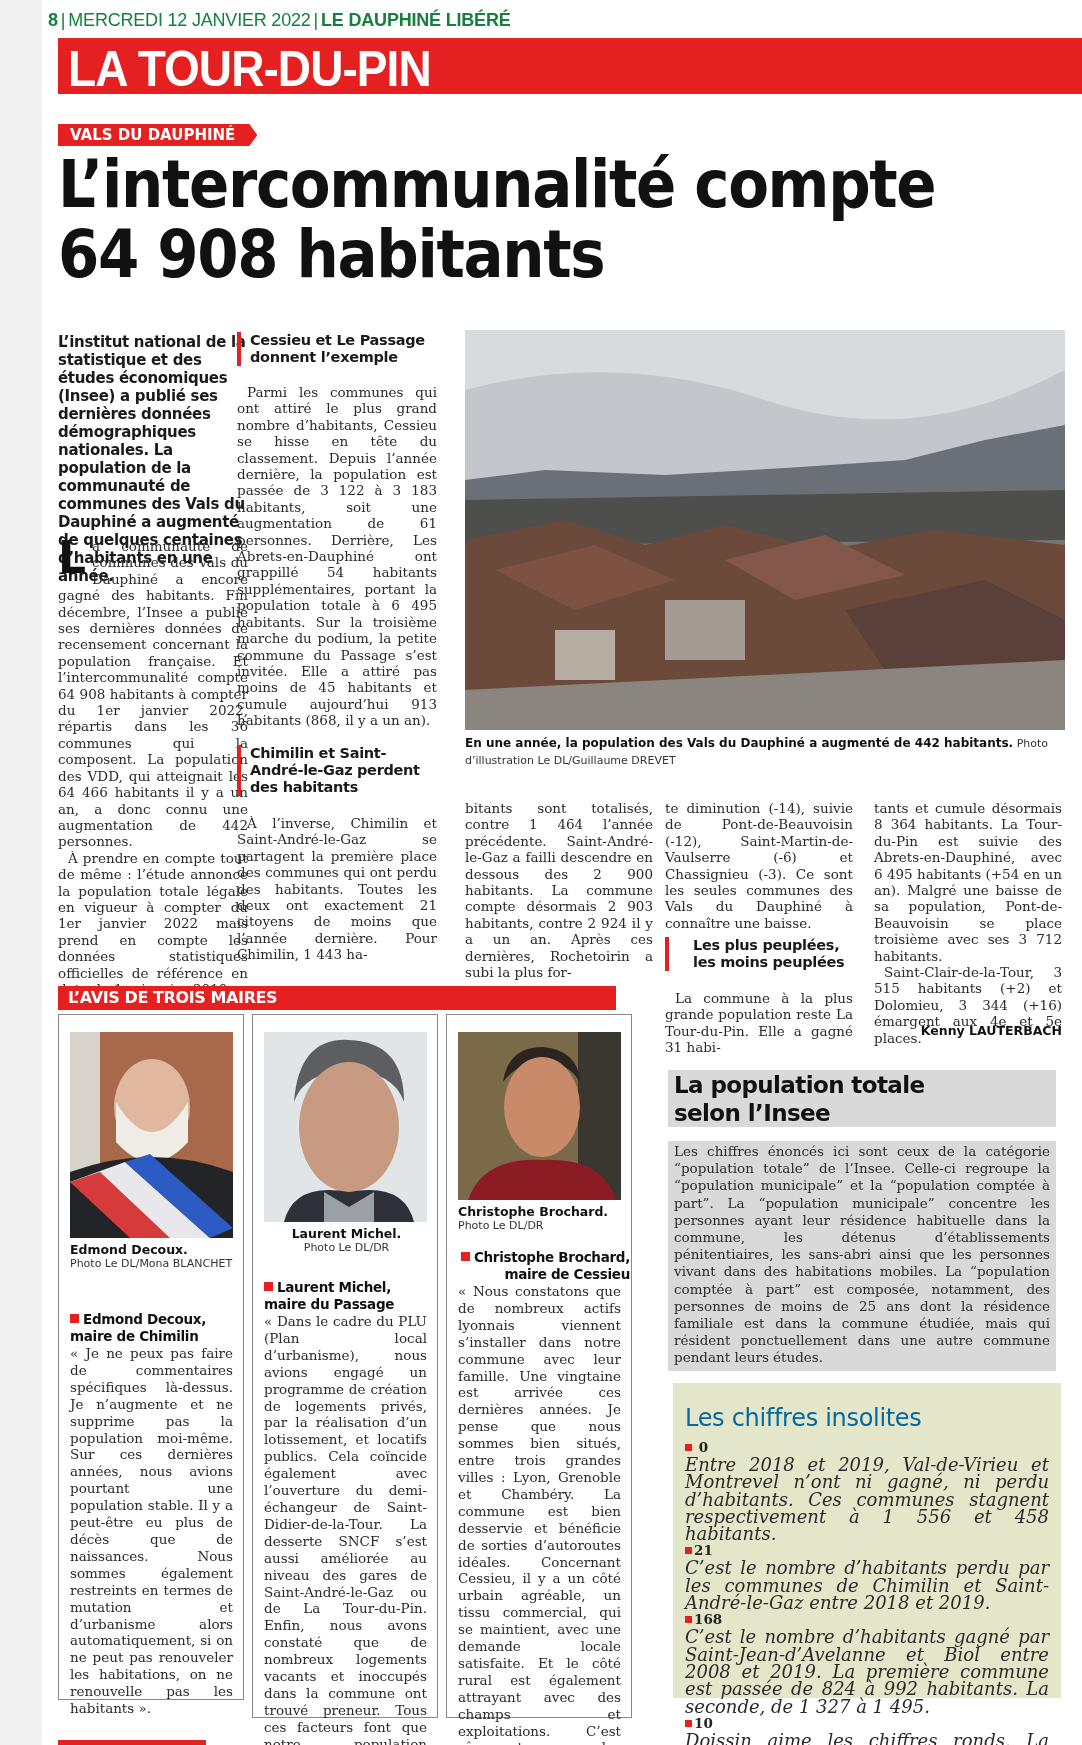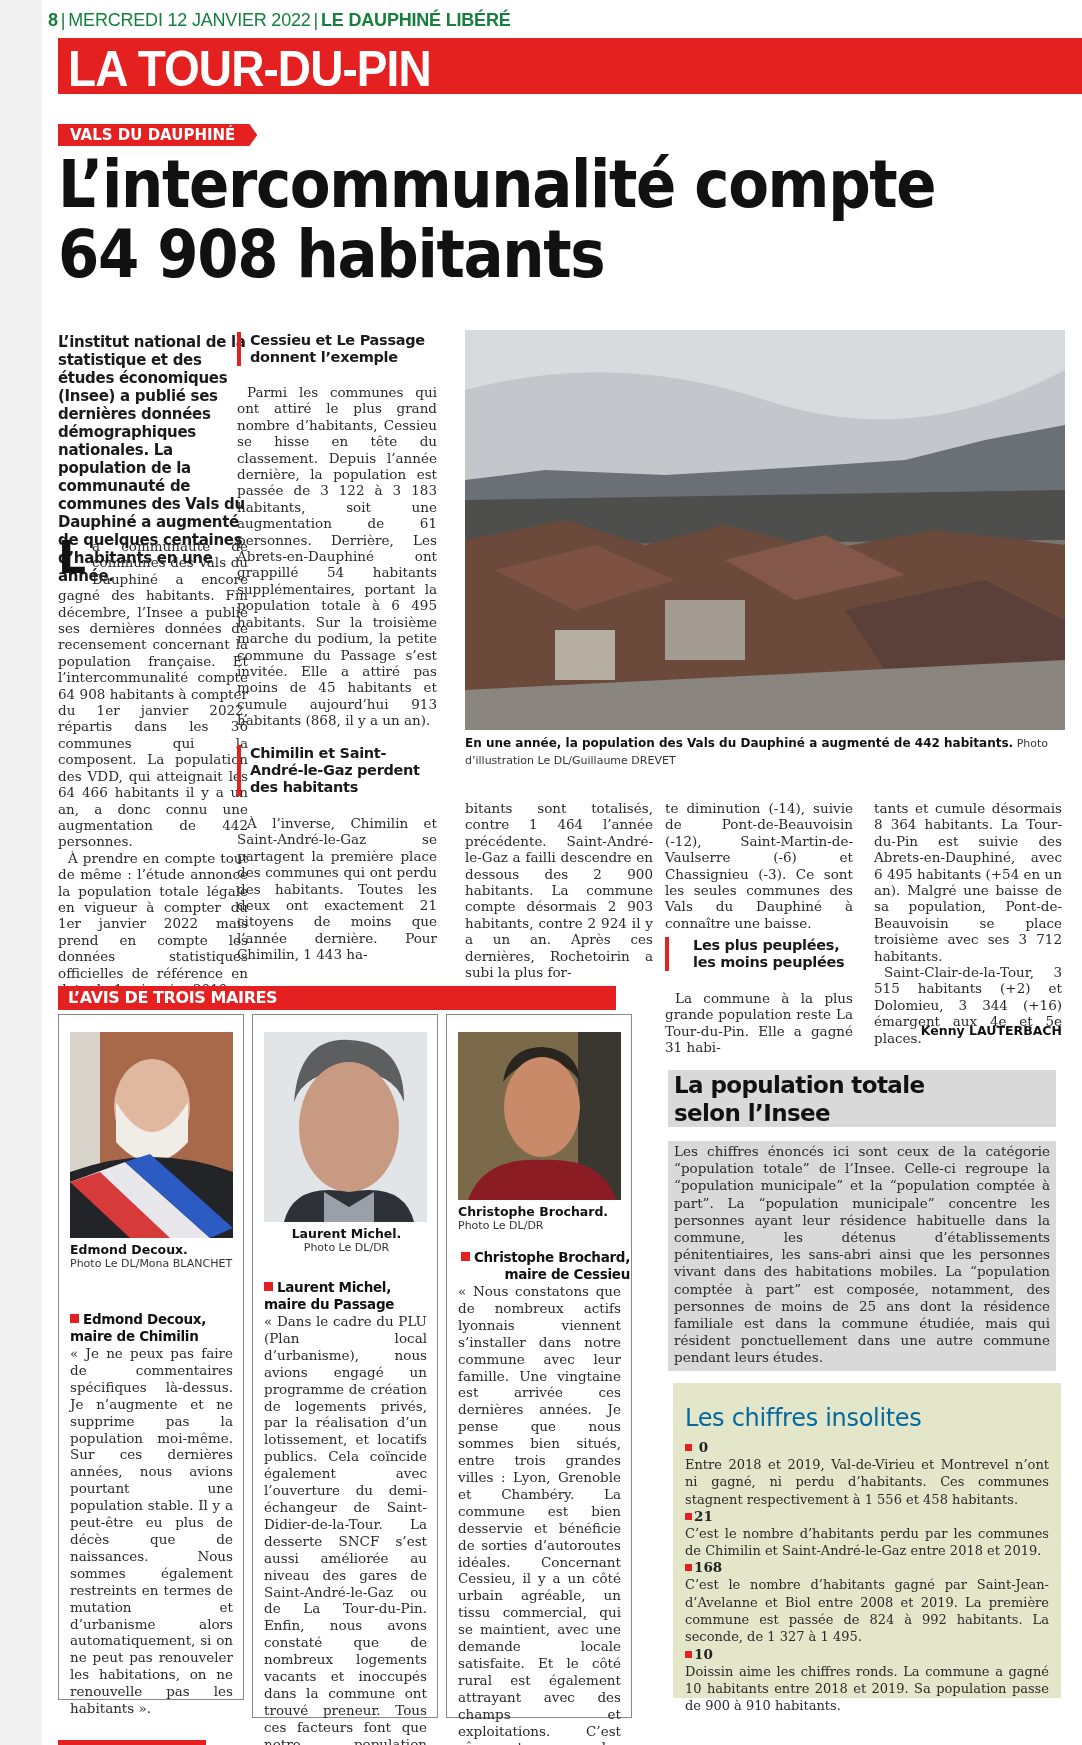--- a/index.html
+++ b/index.html
@@ -35,21 +35,21 @@
   .bullet { display: inline-block; width: 9px; height: 9px; background: #e42020; margin-right: 4px; vertical-align: 1px; }
   .mayor-quote { position: absolute; font-size: 13.5px; line-height: 16.9px; color: #2a2a2a; text-align: justify; }
 
   .insee-title { position: absolute; left: 626px; top: 1070px; width: 388px; height: 57px; background: #d9d9d9; font-family: "DejaVu Sans", sans-serif; font-weight: 700; font-size: 23px; line-height: 28px; color: #111; padding: 1px 6px; letter-spacing: -0.6px; }
   .insee-body { position: absolute; left: 626px; top: 1141px; width: 388px; background: #d9d9d9; padding: 2px 6px 4px 6px; font-size: 13.5px; line-height: 17.2px; color: #2a2a2a; text-align: justify; }
 
   .insolites { position: absolute; left: 631px; top: 1383px; width: 388px; height: 315px; background: #e4e6ca; padding: 10px 12px; }
   .insolites h3 { font-family: "DejaVu Sans", sans-serif; font-weight: 400; font-size: 24px; line-height: 30px; color: #0369a1; margin: 10px 0 6px 0; letter-spacing: -0.3px; }
   .ins-num { font-weight: 700; font-size: 13.5px; line-height: 17px; color: #222; }
   .ins-num .bullet { width: 7px; height: 7px; margin-right: 2px; }
-  .ins-text { font-size: 13px; line-height: 17.3px; color: #2a2a2a; text-align: justify; }
+  .ins-text { font-size: 18px; line-height: 17.3px; color: #2a2a2a; text-align: justify; font-style: italic; }
 
   .byline { position: absolute; left: 860px; top: 1023px; width: 160px; text-align: right; font-family: "DejaVu Sans", sans-serif; font-weight: 700; font-size: 12.5px; color: #111; }
   .footer-rule { position: absolute; left: 16px; top: 1740px; width: 148px; height: 5px; background: #e42020; }
 </style>
 </head>
 <body>
 
 <div class="page">
 
   <div class="folio">

